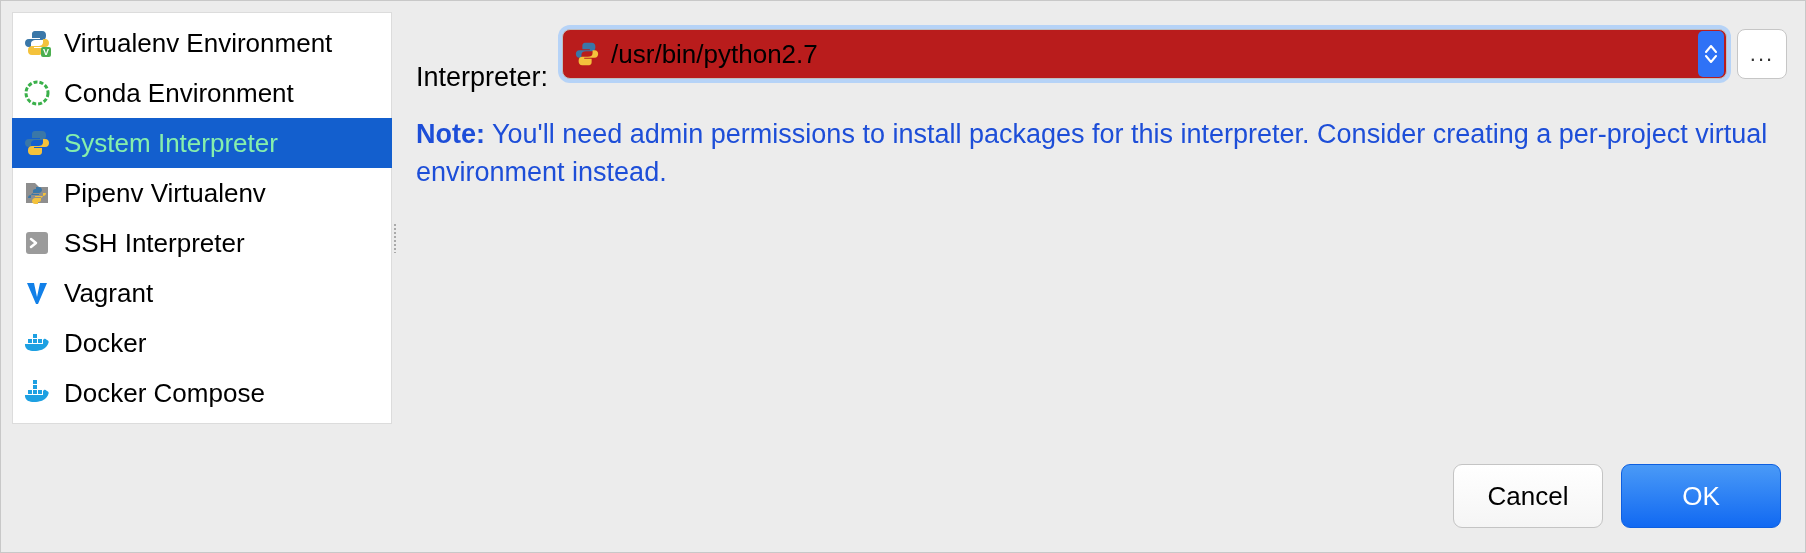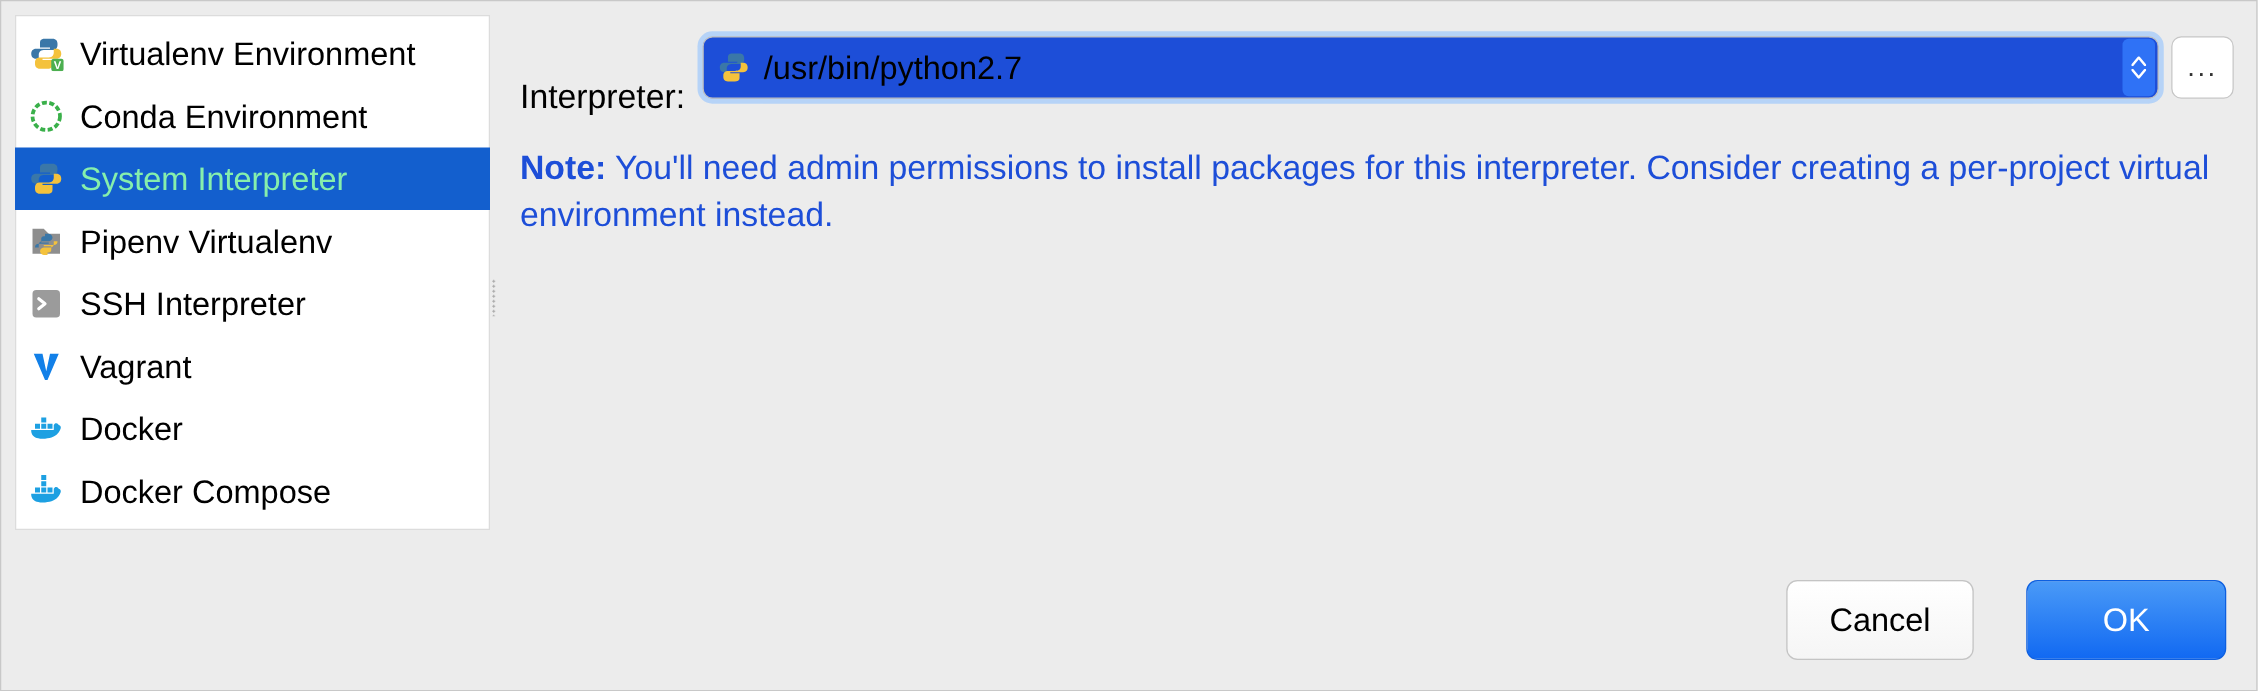--- a/index.html
+++ b/index.html
@@ -65,21 +65,21 @@
     .combo-wrap {
       flex: 1;
       display: flex;
       align-items: center;
       gap: 10px;
     }
     .combo {
       flex: 1;
       display: flex;
       align-items: center;
-      background: #1d4ed8;
+      background: #b91c1c;
       border: 1px solid #bfbfbf;
       border-radius: 8px;
       height: 50px;
       box-shadow: 0 0 0 4px #b6d3f7;
       position: relative;
       padding-left: 10px;
     }
     .combo .cicon {
       width: 28px;
       height: 28px;
@@ -141,21 +141,20 @@
       display: flex;
       align-items: center;
       justify-content: center;
       cursor: default;
     }
     .btn.primary {
       background: linear-gradient(#4a9af7, #1169f2);
       border: 1px solid #0d5fe0;
       color: #fff;
       min-width: 160px;
-      margin-left: 24px;
     }
     .grip {
       width: 6px;
       align-self: stretch;
       margin-top: 11px;
       display: flex;
       align-items: center;
       justify-content: center;
     }
     .grip-dots {

